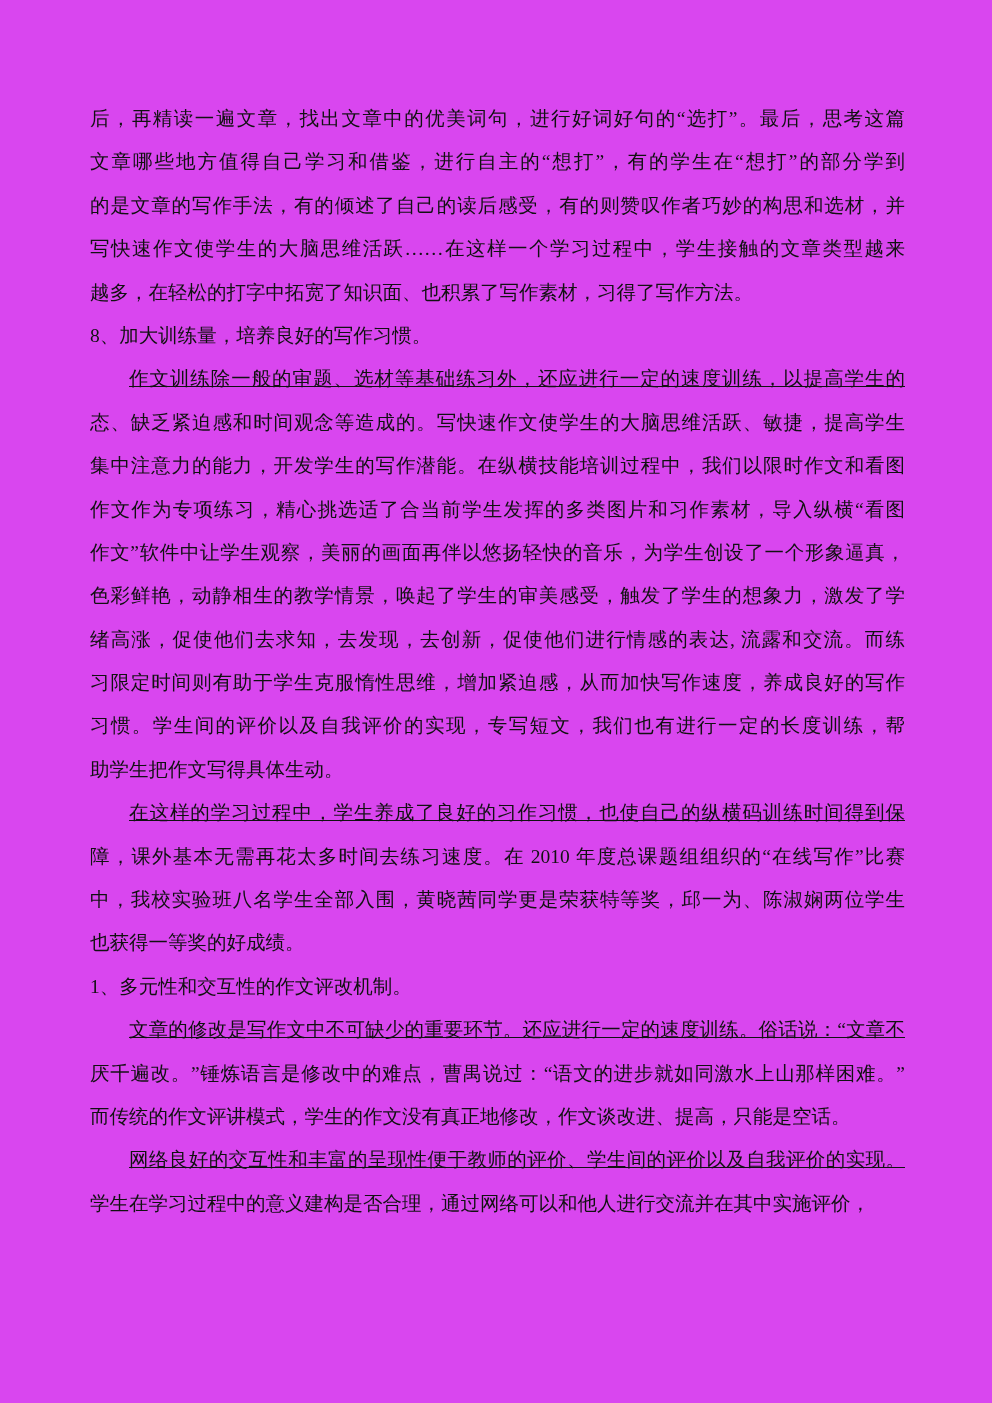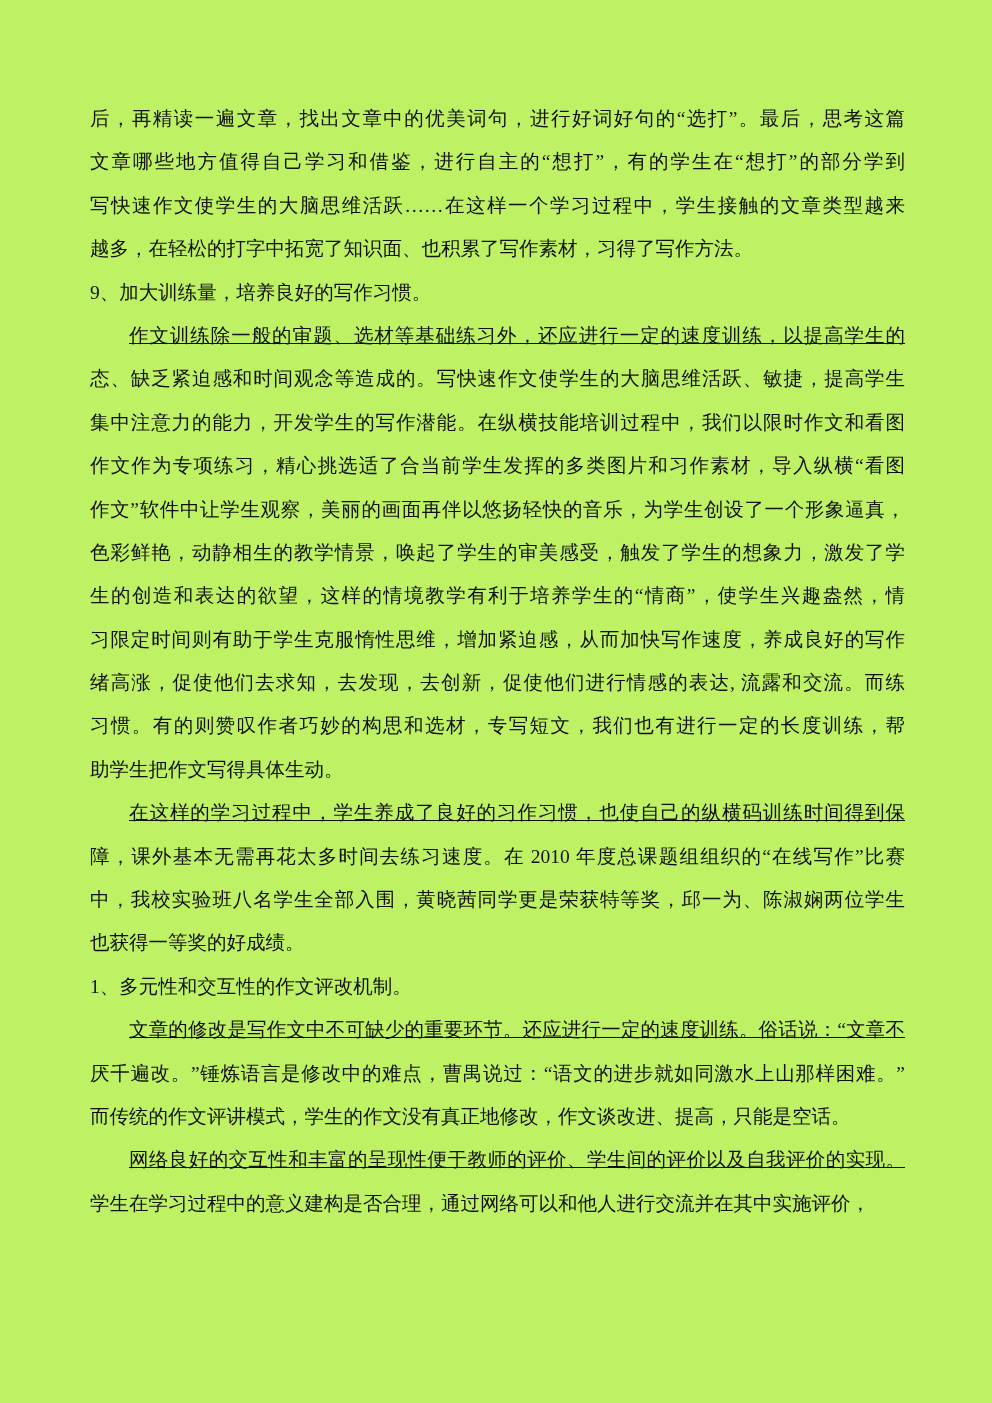--- a/index.html
+++ b/index.html
@@ -5,21 +5,21 @@
   html, body {
     margin: 0;
     padding: 0;
     background: #e8e8e8;
   }
   .page {
     position: relative;
     width: 992px;
     height: 1403px;
     margin: 0 auto;
-    background: #bef264;
+    background: #d946ef;
     box-sizing: border-box;
     padding: 97px 87px 0 90px;
     font-family: "Liberation Serif", "DejaVu Serif", serif;
     color: #111111;
     overflow: hidden;
   }
   .text-block {
     width: 100%;
   }
   .line {
@@ -42,33 +42,33 @@
     text-decoration: underline;
   }
 </style>
 </head>
 <body>
 
 <div class="page">
   <div class="text-block">
       <div class="line">后，再精读一遍文章，找出文章中的优美词句，进行好词好句的“选打”。最后，思考这篇</div>
       <div class="line">文章哪些地方值得自己学习和借鉴，进行自主的“想打”，有的学生在“想打”的部分学到</div>
+      <div class="line">的是文章的写作手法，有的倾述了自己的读后感受，有的则赞叹作者巧妙的构思和选材，并</div>
       <div class="line">写快速作文使学生的大脑思维活跃……在这样一个学习过程中，学生接触的文章类型越来</div>
       <div class="line para-end">越多，在轻松的打字中拓宽了知识面、也积累了写作素材，习得了写作方法。</div>
-      <div class="line heading para-end">9、加大训练量，培养良好的写作习惯。</div>
+      <div class="line heading para-end">8、加大训练量，培养良好的写作习惯。</div>
       <div class="line indent">作文训练除一般的审题、选材等基础练习外，还应进行一定的速度训练，以提高学生的</div>
       <div class="line">态、缺乏紧迫感和时间观念等造成的。写快速作文使学生的大脑思维活跃、敏捷，提高学生</div>
       <div class="line">集中注意力的能力，开发学生的写作潜能。在纵横技能培训过程中，我们以限时作文和看图</div>
       <div class="line">作文作为专项练习，精心挑选适了合当前学生发挥的多类图片和习作素材，导入纵横“看图</div>
       <div class="line">作文”软件中让学生观察，美丽的画面再伴以悠扬轻快的音乐，为学生创设了一个形象逼真，</div>
       <div class="line">色彩鲜艳，动静相生的教学情景，唤起了学生的审美感受，触发了学生的想象力，激发了学</div>
-      <div class="line">生的创造和表达的欲望，这样的情境教学有利于培养学生的“情商”，使学生兴趣盎然，情</div>
+      <div class="line">绪高涨，促使他们去求知，去发现，去创新，促使他们进行情感的表达, 流露和交流。而练</div>
       <div class="line">习限定时间则有助于学生克服惰性思维，增加紧迫感，从而加快写作速度，养成良好的写作</div>
-      <div class="line">绪高涨，促使他们去求知，去发现，去创新，促使他们进行情感的表达, 流露和交流。而练</div>
-      <div class="line">习惯。有的则赞叹作者巧妙的构思和选材，专写短文，我们也有进行一定的长度训练，帮</div>
+      <div class="line">习惯。学生间的评价以及自我评价的实现，专写短文，我们也有进行一定的长度训练，帮</div>
       <div class="line para-end">助学生把作文写得具体生动。</div>
       <div class="line indent">在这样的学习过程中，学生养成了良好的习作习惯，也使自己的纵横码训练时间得到保</div>
       <div class="line">障，课外基本无需再花太多时间去练习速度。在 2010 年度总课题组组织的“在线写作”比赛</div>
       <div class="line">中，我校实验班八名学生全部入围，黄晓茜同学更是荣获特等奖，邱一为、陈淑娴两位学生</div>
       <div class="line para-end">也获得一等奖的好成绩。</div>
       <div class="line heading para-end">1、多元性和交互性的作文评改机制。</div>
       <div class="line indent">文章的修改是写作文中不可缺少的重要环节。还应进行一定的速度训练。俗话说：“文章不</div>
       <div class="line">厌千遍改。”锤炼语言是修改中的难点，曹禺说过：“语文的进步就如同激水上山那样困难。”</div>
       <div class="line para-end">而传统的作文评讲模式，学生的作文没有真正地修改，作文谈改进、提高，只能是空话。</div>
       <div class="line indent">网络良好的交互性和丰富的呈现性便于教师的评价、学生间的评价以及自我评价的实现。</div>

